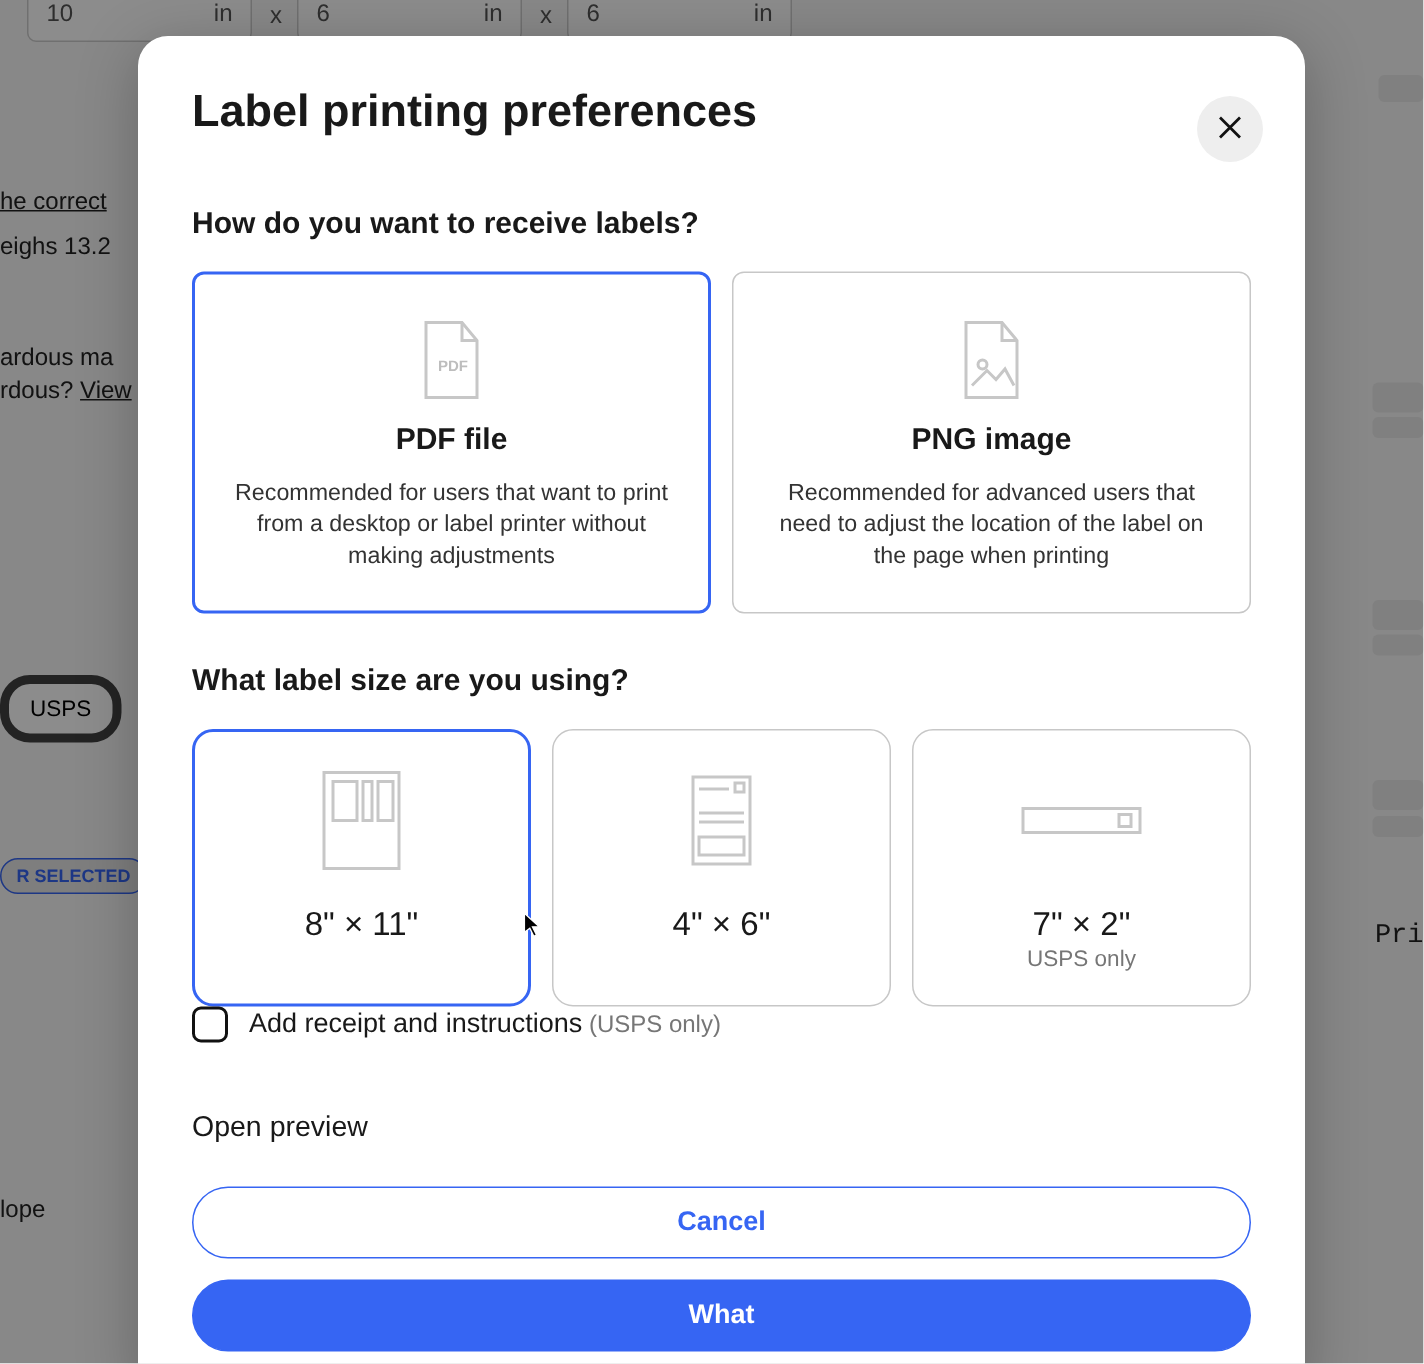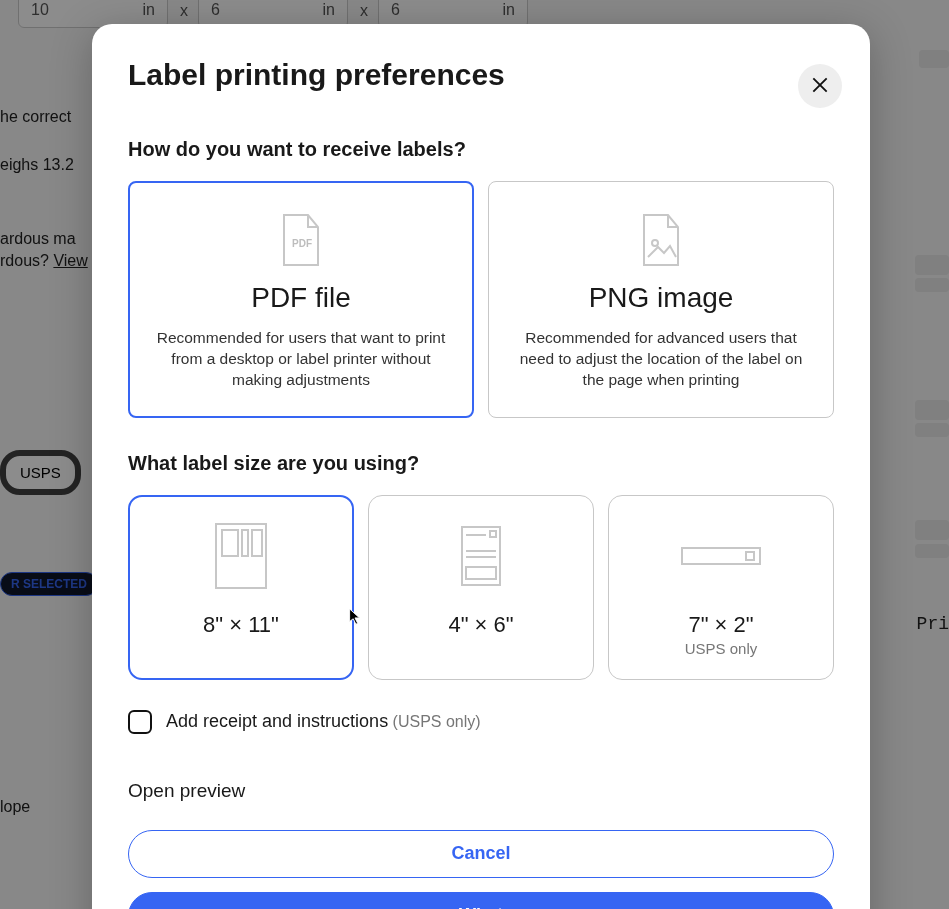--- a/index.html
+++ b/index.html
@@ -6,21 +6,21 @@
   html, body { width: 949px; height: 909px; overflow: hidden; font-family: -apple-system, "Helvetica Neue", Arial, sans-serif; }
   body { position: relative; background: #f7f7f7; }
 
   
   .bg { position: absolute; inset: 0; filter: blur(0.3px); }
   .dimmer { position: absolute; inset: 0; background: rgba(0,0,0,0.45); }
 
   .bg .dimfield { position:absolute; border:1px solid #ccc; border-radius:6px; background:#fff; height:36px; }
   .bg .dimlabel { position:absolute; font-size:16px; color:#555; }
   .bg .pill { position:absolute; border:6px solid #404040; border-radius:20px; padding:8px 14px; font-size:15px; background:#fff; }
-  .bg .pill2 { position:absolute; border:1px solid #3665f3; color:#3665f3; border-radius:14px; padding:4px 10px; font-size:12px; background:#0f172a; font-weight:600; }
+  .bg .pill2 { position:absolute; border:1px solid #3665f3; color:#3665f3; border-radius:14px; padding:4px 10px; font-size:12px; background:#e5e5e5; font-weight:600; }
   .bg .txt { position:absolute; font-size:16px; color:#222; }
   .bg .lnk { text-decoration: underline; }
   .bg .greybox { position:absolute; background:#e9e9e9; border-radius:4px; }
 
   
   .modal {
     position: absolute;
     left: 92px; top: 24px;
     width: 778px;
     background: #fff;
@@ -40,34 +40,34 @@
   .section-q { font-size: 20px; font-weight: 700; color:#191919; margin-top: 46px; }
 
   .card-row { display:flex; gap:14px; margin-top:20px; }
   .card {
     flex:1; border:1px solid #c7c7c7; border-radius:8px;
     padding:24px 18px 26px 18px; text-align:center; cursor:pointer;
     background:#fff;
   }
   .card.selected { border:2px solid #3665f3; padding:23px 17px 25px 17px; }
   .card .icon-slot { height:70px; display:flex; align-items:center; justify-content:center; }
-  .card h3 { font-size:28px; font-weight:400; color:#191919; margin-top:6px; }
+  .card h3 { font-size:20px; font-weight:700; color:#191919; margin-top:6px; }
   .card p  { font-size:15.5px; color:#333; margin-top:14px; line-height:1.35; }
 
   .size-row { display:flex; gap:14px; margin-top:20px; }
   .size-card {
     flex:1; border:1px solid #c7c7c7; border-radius:14px;
     padding:18px 10px 22px 10px; text-align:center; cursor:pointer; background:#fff;
   }
   .size-card.selected { border:2px solid #3665f3; padding:17px 9px 21px 9px; }
   .size-card .icon-slot { height:84px; display:flex; align-items:center; justify-content:center; }
   .size-card .size-label { font-size:22px; color:#191919; margin-top:14px; }
   .size-card .size-sub { font-size:15px; color:#767676; margin-top:2px; }
 
-  .chk-row { display:flex; align-items:center; gap:14px; margin-top:30px; }
+  .chk-row { display:flex; align-items:center; gap:14px; }
   .chk-box { width:24px; height:24px; border:2px solid #111; border-radius:6px; background:#fff; cursor:pointer; }
   .chk-label { font-size:18px; color:#191919; }
   .chk-hint { font-size:16px; color:#767676; }
 
   .open-preview { font-size:19px; color:#191919; margin-top:46px; cursor:pointer; }
 
   .btn-row { display:flex; justify-content:flex-end; gap:14px; margin-top:28px;flex-direction:column; }
   .btn {
     height:48px; padding:0 30px; border-radius:26px; font-size:18px; font-weight:600;
     cursor:pointer; display:flex; align-items:center; justify-content:center;
@@ -93,21 +93,21 @@
   <div class="dimfield" style="left:198px; top:-8px; width:150px;">
       <span class="dimlabel" style="left:12px; top:8px;">6</span>
       <span class="dimlabel" style="right:12px; top:8px;">in</span>
     </div>
   <span class="dimlabel" style="left:360px; top:2px;">x</span>
   <div class="dimfield" style="left:378px; top:-8px; width:150px;">
       <span class="dimlabel" style="left:12px; top:8px;">6</span>
       <span class="dimlabel" style="right:12px; top:8px;">in</span>
     </div>
 
-  <span class="txt" style="left:0; top:108px;">he correct</span>
+  <span class="txt" style="left:0; top:126px;text-decoration:underline;">he correct</span>
   <span class="txt" style="left:0; top:156px;">eighs 13.2</span>
 
   <span class="txt" style="left:0; top:230px;">ardous ma</span>
   <span class="txt" style="left:0; top:252px;"><span>rdous?</span> <span class="lnk">View</span></span>
 
   <div class="pill" style="left:0; top:450px;">USPS</div>
   <div class="pill2" style="left:0; top:572px;">R SELECTED</div>
   <span class="txt" style="left:0; top:798px;">lope</span>
 
   <div class="greybox" style="right:0; top:50px; width:30px; height:18px;"></div>

